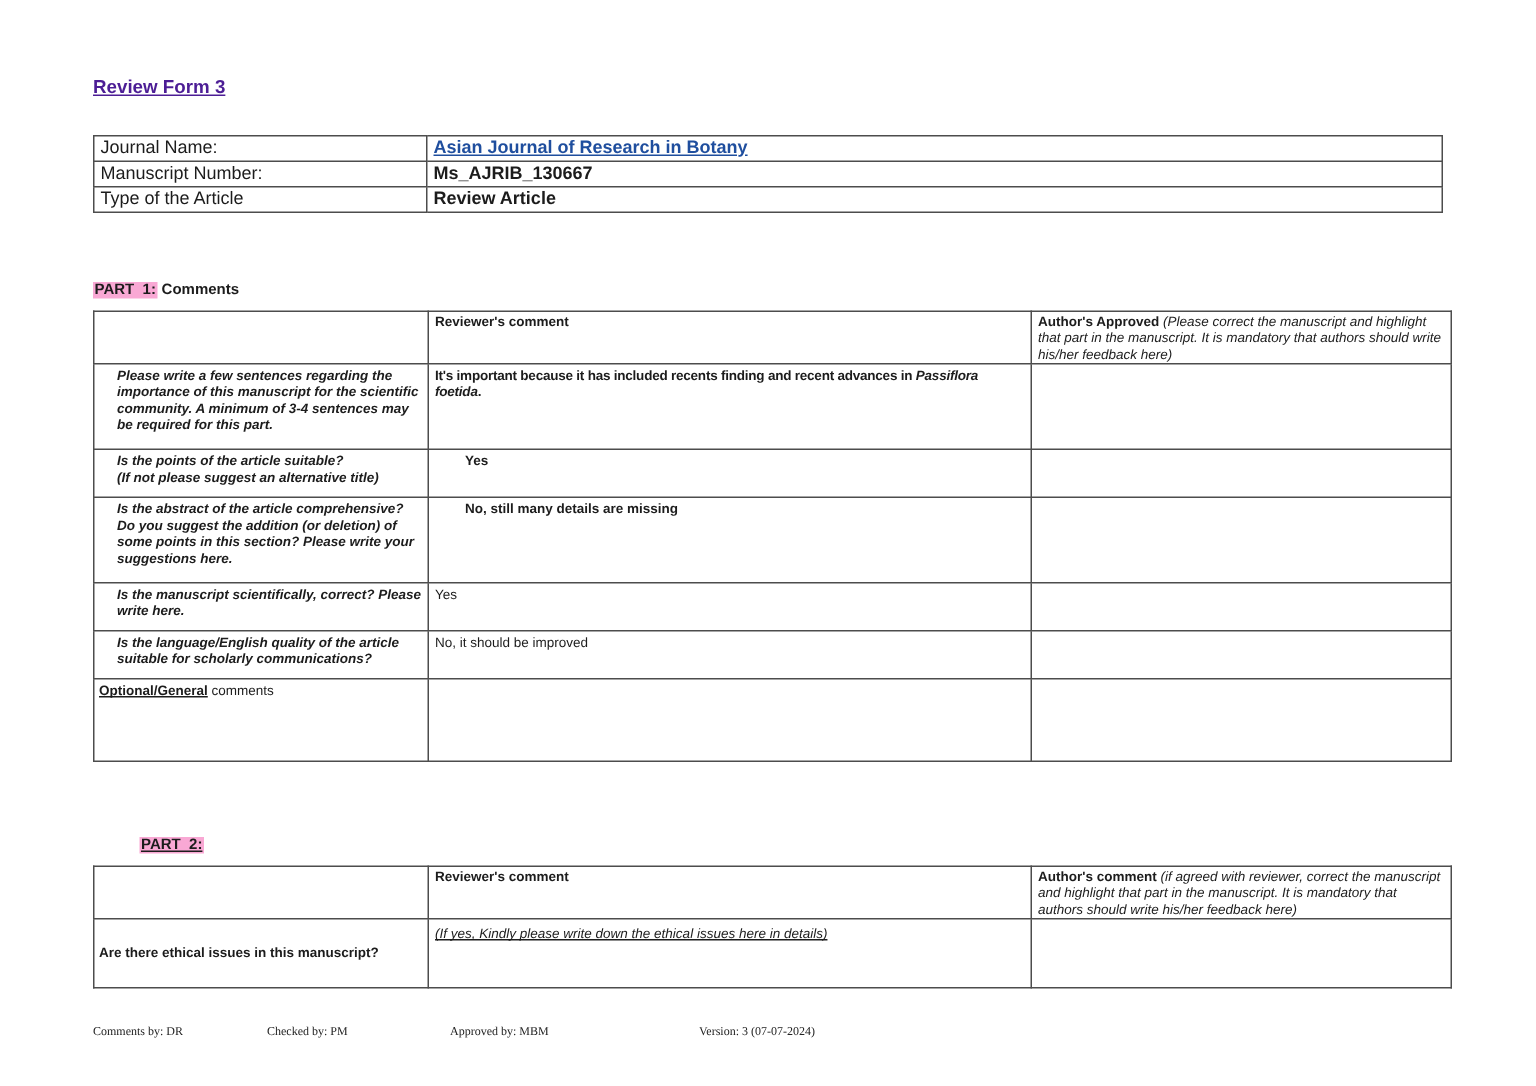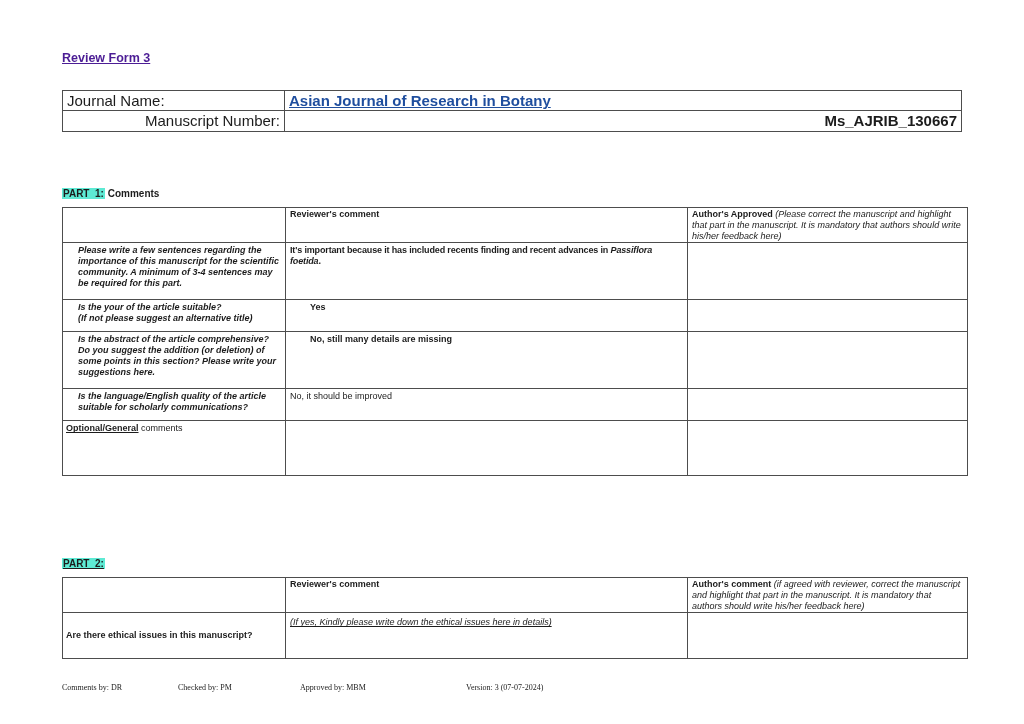--- a/index.html
+++ b/index.html
@@ -13,36 +13,36 @@
   .title {
     position:absolute; left:62px; top:51px; margin:0;
     font-size:12.5px; font-weight:bold; color:#4c1d95;
     text-decoration:underline;
   }
 
   table { border-collapse:collapse; table-layout:fixed; }
   td { border:1px solid #4d4d4d; vertical-align:top; padding:1px 4px; overflow:hidden; }
 
   
-  .meta { position:absolute; left:62px; top:90px; width:900px; font-size:15px; line-height:1.15; }
+  .meta { position:absolute; left:62px; top:90px; width:900px; font-size:12px; line-height:1.15; }
   .meta .c1 { width:222px; }
   .meta tr.rA td { height:11px; }
-  .meta tr.rB td { height:11px;text-align:right; }
+  .meta tr.rB td { height:11px; }
   .meta tr.rC td { height:27px; }
   .meta tr.rD td { height:14px; }
   .meta .val { font-weight:bold; }
   .meta .vmid { vertical-align:middle; }
   .meta .link { color:#1f4e9e; font-weight:bold; text-decoration:underline; cursor:pointer; }
 
   
   .part-heading { position:absolute; left:62px; font-size:10px; font-weight:bold; }
   .ph1 { top:188px; }
   .ph2 { top:558px; }
-  .hl { background:#5eead4; padding:0 1px; }
-  .hl.u { text-decoration:underline; }
+  .hl { background:#f9a8d4; padding:0 1px; }
+  .hl.u { text-decoration:underline;margin-left:31px; }
 
   
   .ptable { position:absolute; left:62px; width:905px; font-size:9px; line-height:1.2; }
   .ptable .c1 { width:223px; }
   .ptable .c2 { width:402px; }
   .ptable .c3 { width:280px; }
   .t1 { top:207px; }
   .t2 { top:577px; }
 
   tr.h30 td { height:28px; }
@@ -85,20 +85,24 @@
       </colgroup>
     <tbody>
       <tr class="rA">
         <td data-bind="meta.rows.0.label">Journal Name:</td>
         <td class="val"><span class="link" data-bind="meta.rows.0.value">Asian Journal of Research in Botany</span></td>
       </tr>
       <tr class="rB">
         <td data-bind="meta.rows.1.label">Manuscript Number:</td>
         <td class="val" data-bind="meta.rows.1.value">Ms_AJRIB_130667</td>
       </tr>
+      <tr class="rD">
+        <td data-bind="meta.rows.3.label">Type of the Article</td>
+        <td class="val" data-bind="meta.rows.3.value">Review Article</td>
+      </tr>
     </tbody>
   </table>
 
   <div class="part-heading ph1">
     <span class="hl" data-bind="part1.label">PART  1:</span><span data-bind="part1.label_suffix"> Comments</span>
   </div>
 
   <table class="ptable t1">
     <colgroup>
         <col class="c1">
@@ -111,29 +115,34 @@
         <td class="colhdr" data-bind="part1.columns.reviewer">Reviewer's comment</td>
         <td><span class="colhdr" data-bind="part1.columns.author_bold">Author's Approved</span><span class="note" data-bind="part1.columns.author_note"> (Please correct the manuscript and highlight that part in the manuscript. It is mandatory that authors should write his/her feedback here)</span></td>
       </tr>
       <tr class="h55">
         <td class="q" data-bind="part1.rows.0.question">Please write a few sentences regarding the importance of this manuscript for the scientific community. A minimum of 3-4 sentences may be required for this part.</td>
         <td class="ans ans-bold tight"><span data-bind="part1.rows.0.answer_prefix">It's important because it has included recents finding and recent advances in </span><span class="italics" data-bind="part1.rows.0.answer_italic">Passiflora foetida</span><span data-bind="part1.rows.0.answer_suffix">.</span></td>
         <td class="ans"></td>
       </tr>
       <tr class="h30">
         <td class="q">
-            <div data-bind="part1.rows.1.question">Is the your of the article suitable?</div>
+            <div data-bind="part1.rows.1.question">Is the points of the article suitable?</div>
             <div data-bind="part1.rows.1.question2">(If not please suggest an alternative title)</div>
           </td>
         <td class="ans ans-bold ind" data-bind="part1.rows.1.answer">Yes</td>
         <td class="ans"></td>
       </tr>
       <tr class="h55">
         <td class="q" data-bind="part1.rows.2.question">Is the abstract of the article comprehensive? Do you suggest the addition (or deletion) of some points in this section? Please write your suggestions here.</td>
         <td class="ans ans-bold ind" data-bind="part1.rows.2.answer">No, still many details are missing</td>
+        <td class="ans"></td>
+      </tr>
+      <tr class="h30">
+        <td class="q" data-bind="part1.rows.3.question">Is the manuscript scientifically, correct? Please write here.</td>
+        <td class="ans" data-bind="part1.rows.3.answer">Yes</td>
         <td class="ans"></td>
       </tr>
       <tr class="h30">
         <td class="q" data-bind="part1.rows.5.question">Is the language/English quality of the article suitable for scholarly communications?</td>
         <td class="ans" data-bind="part1.rows.5.answer">No, it should be improved</td>
         <td class="ans"></td>
       </tr>
       <tr class="h53">
         <td class="opt-label"><span class="opt-bold" data-bind="part1.rows.6.optional_bold">Optional/General</span><span data-bind="part1.rows.6.optional_rest"> comments</span></td>
         <td></td>

